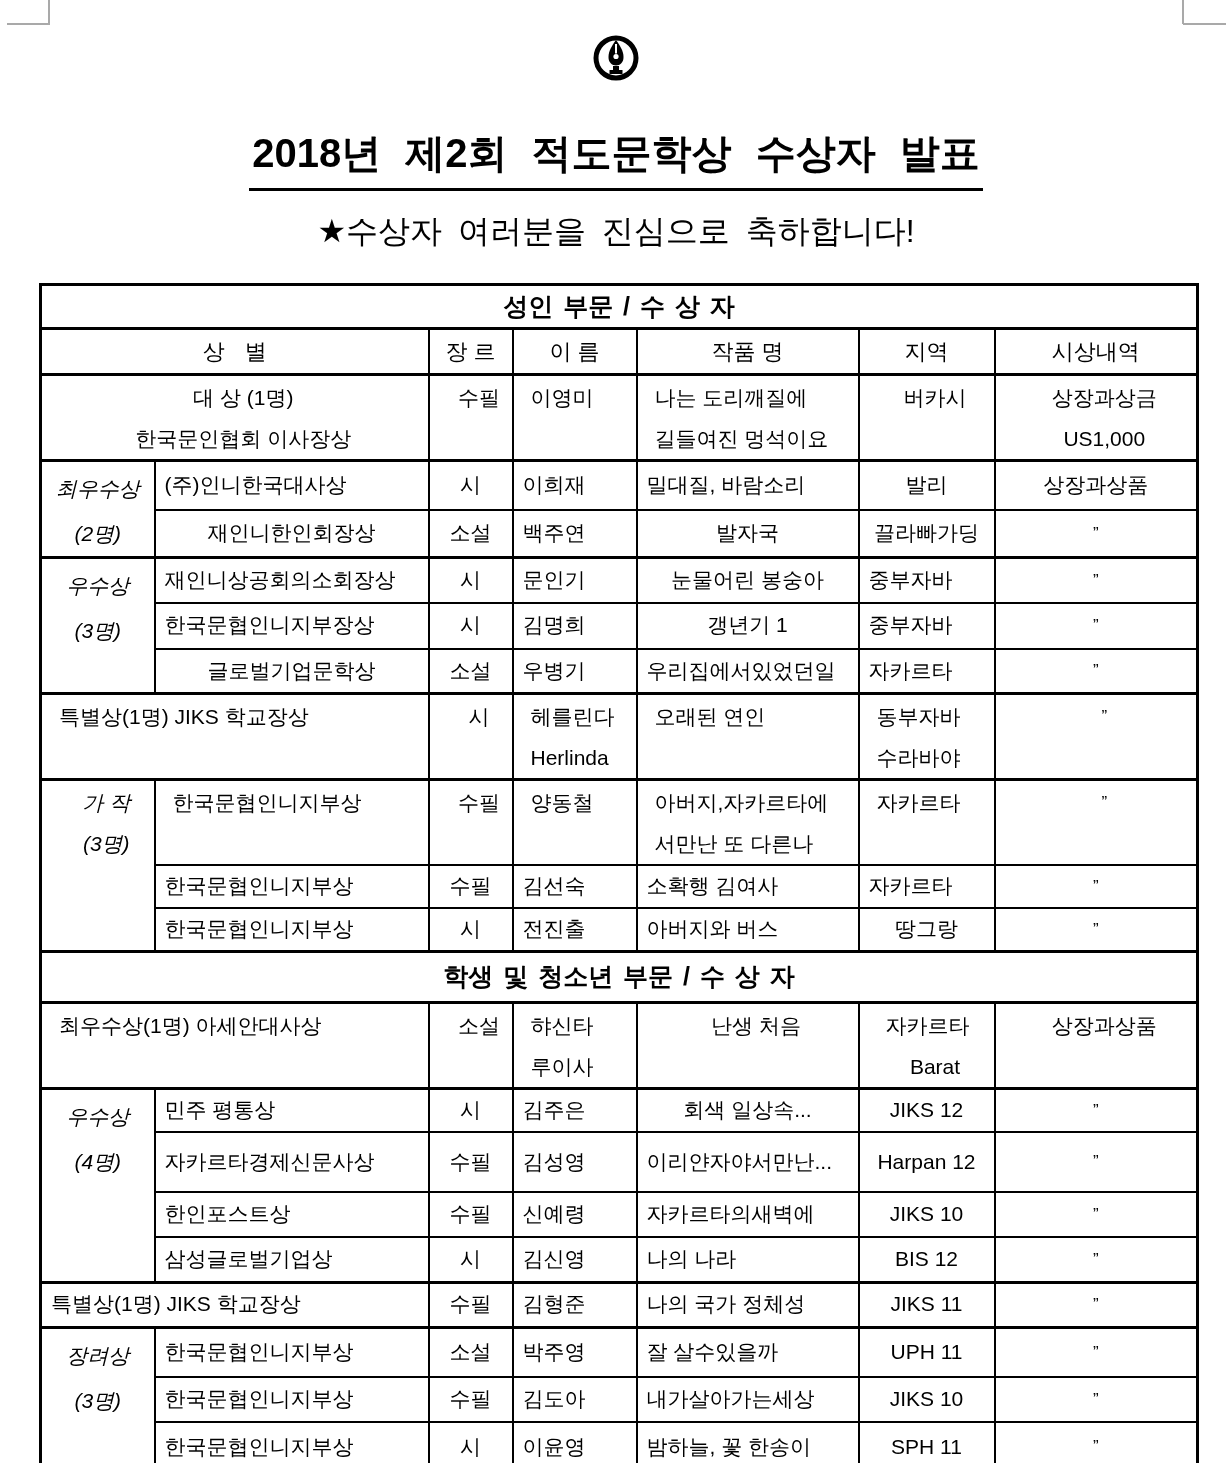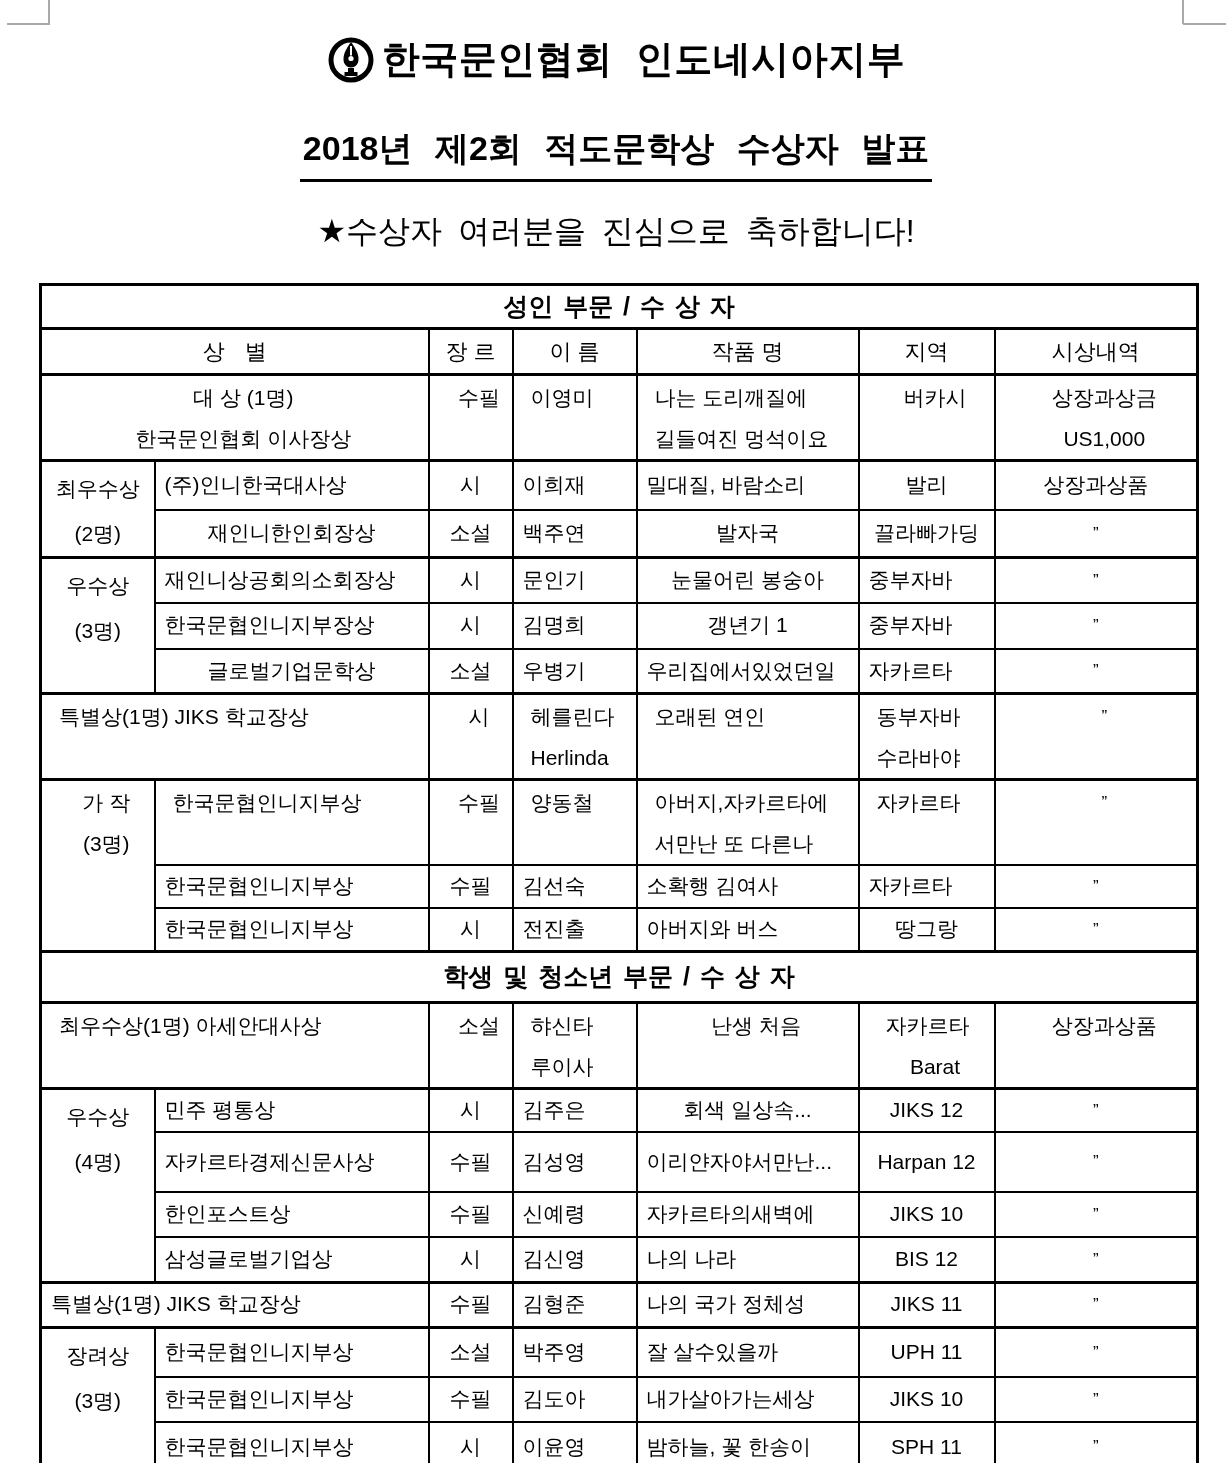--- a/index.html
+++ b/index.html
@@ -12,39 +12,39 @@
   #corner-l-h{left:7px;top:23px;width:43px;height:2px;}
   #corner-r-v{left:1182px;top:0;width:2px;height:24px;}
   #corner-r-h{left:1183px;top:23px;width:43px;height:2px;}
 
   .org-line{position:absolute;top:34px;left:0;width:100%;
     display:flex;justify-content:center;align-items:center;gap:7px;}
   .org-title{font-size:38px;font-weight:bold;word-spacing:12px;letter-spacing:0.5px;}
   .logo{width:48px;height:48px;flex:0 0 auto;}
 
   .doc-line{position:absolute;top:126px;left:0;width:100%;text-align:center;}
-  .doc-title{display:inline-block;font-size:34px;font-weight:bold;word-spacing:13px;
+  .doc-title{display:inline-block;font-size:40px;font-weight:bold;word-spacing:13px;
     border-bottom:3px solid #000;padding:0 3px 7px 3px;}
 
   .congrats-line{position:absolute;top:210px;left:0;width:100%;text-align:center;
     font-size:32px;word-spacing:7px;}
 
   table.awards{position:absolute;left:39px;top:283px;width:1157px;
     border-collapse:collapse;table-layout:fixed;border:3px solid #000;}
   td{border:2px solid #000;font-size:21px;text-align:center;vertical-align:middle;
     padding:0;overflow:hidden;line-height:1.25;}
   tr.sec td{border-top:3px solid #000;border-bottom:3px solid #000;
     font-size:25px;font-weight:bold;word-spacing:3px;}
   tr.colhdr td{font-size:22px;}
   tr.bt3 td{border-top:3px solid #000;}
   tr.dbl td{vertical-align:top;line-height:41px;padding-top:1px;padding-left:17px;}
   tr.dbl td div{line-height:41px;height:41px;}
   td.tl{text-align:left;padding-left:9px;}
   div.tl{text-align:left;padding-left:9px;}
-  td.grp{vertical-align:top;padding-top:4px;}
+  td.grp{vertical-align:top;padding-top:4px;font-style:italic;}
   td.grp div{height:45px;line-height:45px;text-align:center;}
   td.dit, .ditto{font-size:17px;}
   td.hdr-award{word-spacing:14px;}
 </style>
 </head>
 <body>
 
 <div class="corner" id="corner-l-v"></div>
 <div class="corner" id="corner-l-h"></div>
 <div class="corner" id="corner-r-v"></div>
@@ -52,21 +52,20 @@
 
 <div class="org-line">
   <svg class="logo" viewBox="0 0 48 48">
     <circle cx="24" cy="24" r="20" fill="none" stroke="#000" stroke-width="5"></circle>
     <path d="M24 6 C19.5 12.5, 16.5 17, 16.5 23 C16.5 28.5, 19.8 31.5, 24 31.5 C28.2 31.5, 31.5 28.5, 31.5 23 C31.5 17, 28.5 12.5, 24 6 Z" fill="#000"></path>
     <line x1="24" y1="10" x2="24" y2="19.5" stroke="#fff" stroke-width="2"></line>
     <circle cx="24" cy="22.5" r="2.6" fill="#fff"></circle>
     <rect x="21" y="32" width="6" height="4" fill="#000"></rect>
     <rect x="17.5" y="36" width="13" height="4" fill="#000"></rect>
   </svg>
-  <span class="org-title">한국문인협회 인도네시아지부</span>
 </div>
 
 <div class="doc-line">
   <span class="doc-title">2018년 제2회 적도문학상 수상자 발표</span>
 </div>
 
 <div class="congrats-line">★수상자 여러분을 진심으로 축하합니다!</div>
 
 <table class="awards">
   <colgroup>

